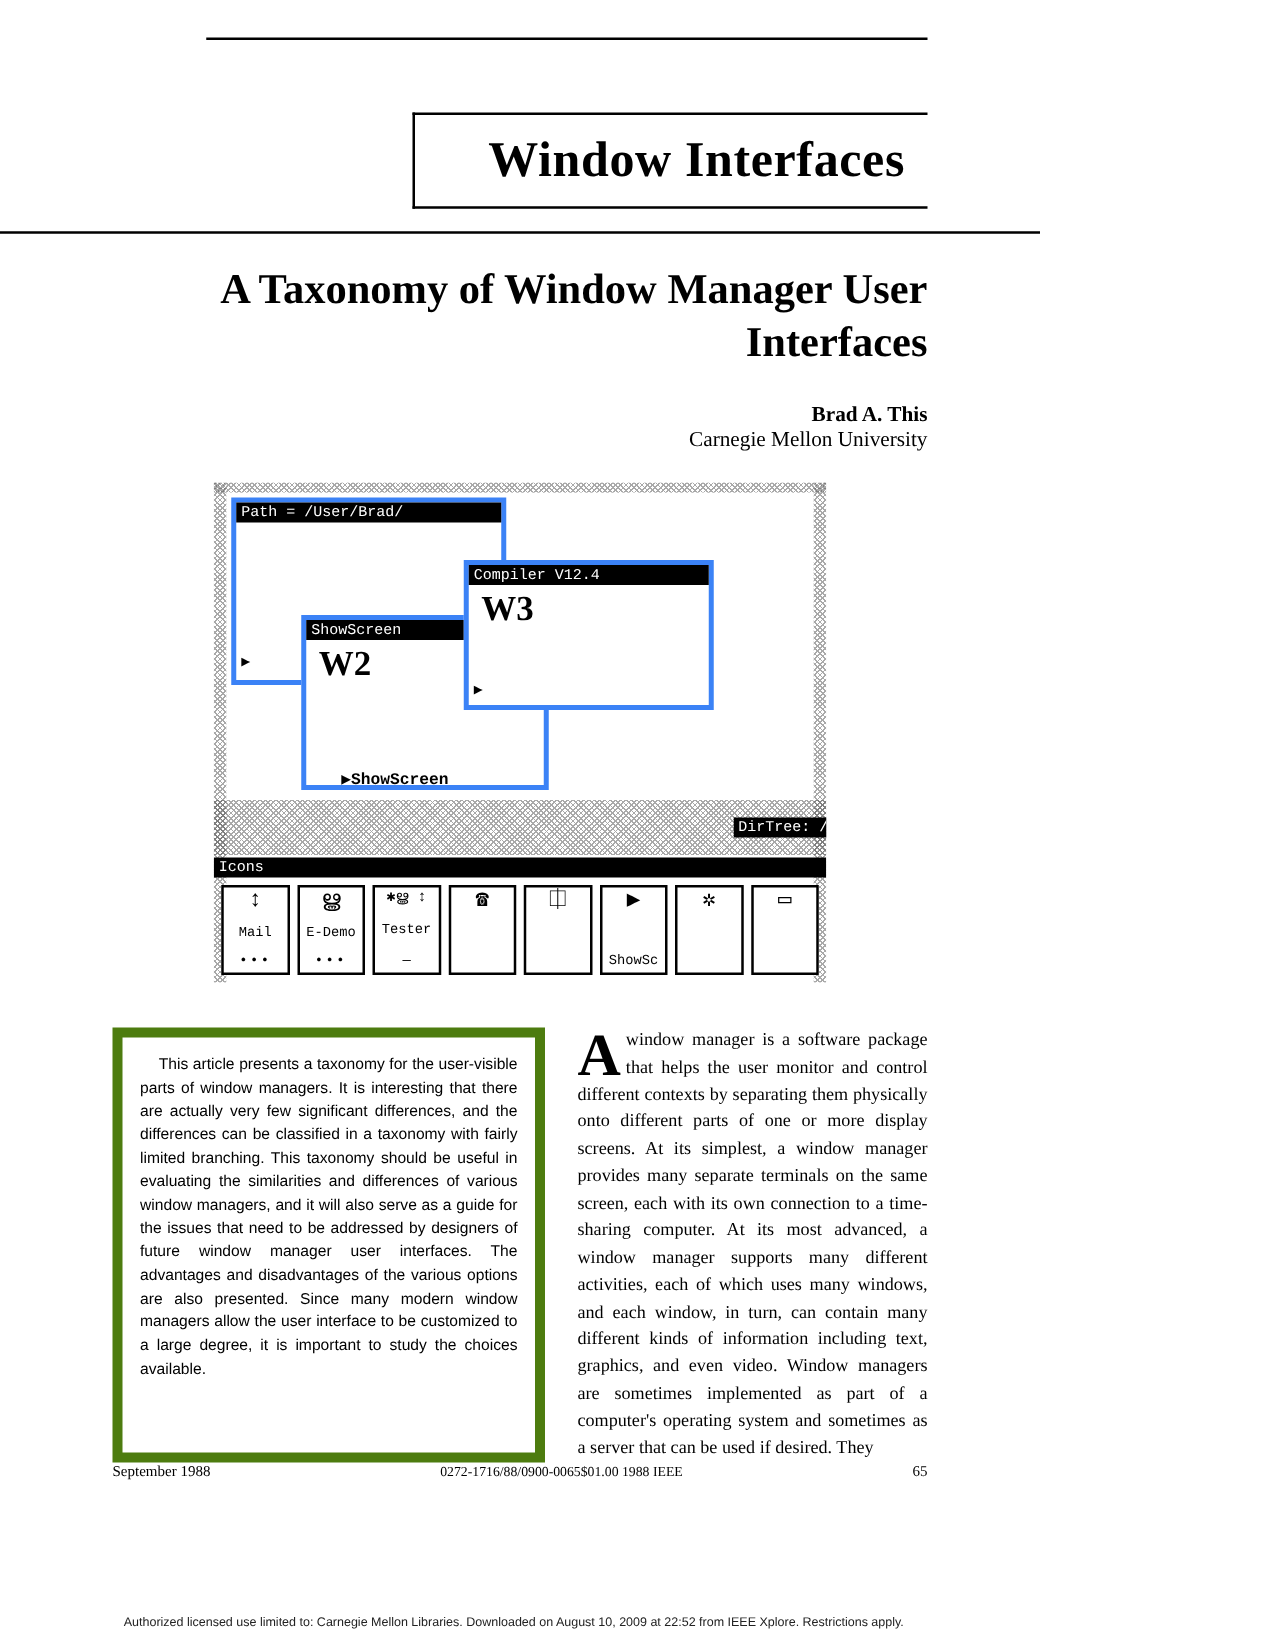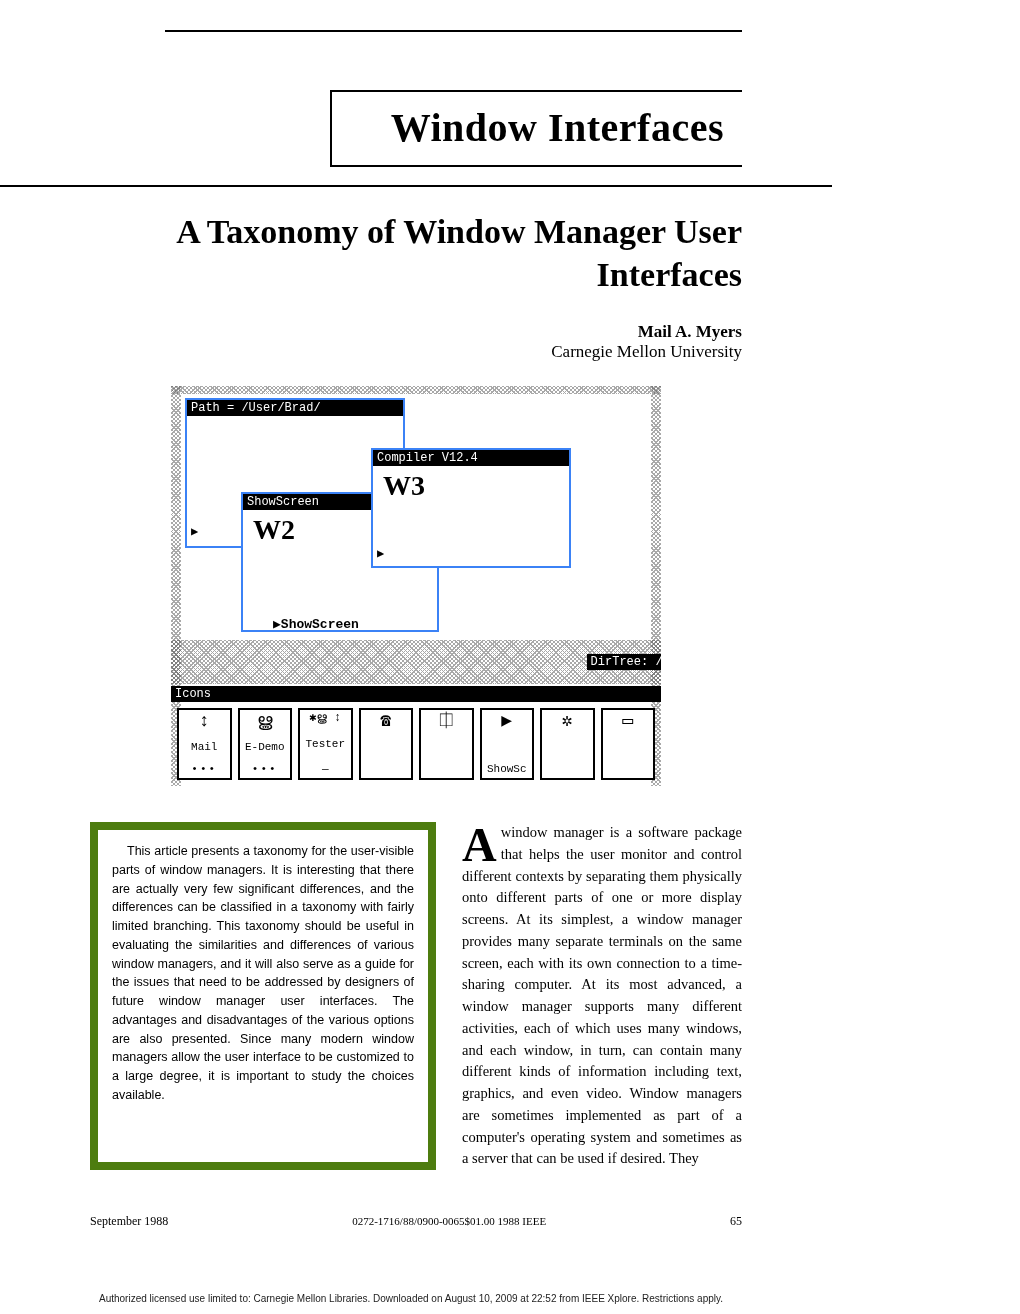--- a/index.html
+++ b/index.html
@@ -17,60 +17,60 @@
     .figure-wrap { width: 490px; margin: 0 auto 36px auto; }
     .figure { width: 490px; height: 400px; position: relative; overflow: hidden; background: #fff; }
     .noise { position: absolute; background:
       repeating-linear-gradient(45deg, #555 0 1px, transparent 1px 3px),
       repeating-linear-gradient(-45deg, #555 0 1px, transparent 1px 3px);
       opacity: .5; }
     .n-top { left:0; right:0; top:0; height:8px; }
     .n-left { left:0; top:0; bottom:0; width:10px; }
     .n-right { right:0; top:0; bottom:0; width:10px; }
     .n-band { left:0; right:0; top:254px; height:44px; }
-    .win { position:absolute; background:#fff; border:2px solid #3b82f6; }
+    .win { position:absolute; background:#fff; border:4px solid #3b82f6; }
     .titlebar { font-family: Menlo, 'Courier New', monospace; font-size:12px; background:#000; color:#fff; padding:1px 4px; white-space: nowrap; overflow: hidden; }
     .winbody-label { font-family: 'Times New Roman', Times, serif; font-weight:bold; font-size:28px; padding:4px 10px; }
     .arrow { position:absolute; font-size:12px; font-family: monospace; }
     .showscreen-label { position:absolute; font-family:'Courier New', monospace; font-weight:bold; font-size:13px; }
     .icons-bar { position:absolute; left:0; right:0; top:300px; bottom:0; display:flex; flex-direction:column; }
     .icons-title { background:#000; color:#fff; font-family:'Courier New', monospace; font-size:12px; padding:1px 4px; }
     .icons-row { flex:1; display:flex; gap:6px; padding:6px; align-items:stretch; }
     .icon-box { border:2px solid #000; width:56px; background:#fff; display:flex; flex-direction:column; align-items:center; justify-content:space-between; font-family:'Courier New', monospace; font-size:11px; padding:2px 2px 3px 2px; }
     .icon-glyph { font-size:18px; line-height:1; }
     .dots { letter-spacing:2px; }
     .dirtree { position:absolute; right:-20px; top:268px; background:#000; color:#fff; font-family:'Courier New', monospace; font-size:12px; padding:1px 4px; }
 
     
     .columns { display:flex; gap:26px; }
     .abstract-box { width: 346px; border:8px solid #4d7c0f; padding:12px 14px; font-family: Helvetica, Arial, sans-serif; font-size:12.5px; line-height:1.5; text-align: justify; }
     .abstract-box p { text-indent: 1.2em; }
     .body-col { flex:1; font-family: 'Times New Roman', Times, serif; font-size:14.5px; line-height:1.5; text-align: justify; position:relative; }
     .dropcap { float:left; font-size:48px; font-weight:bold; line-height:0.8; padding-right:4px; padding-top:4px; font-family:'Times New Roman', Times, serif; }
 
-    .footer { display:flex; justify-content:space-between; font-family:'Times New Roman', Times, serif; font-size:12px; margin-top:44px; align-items:baseline; }
+    .footer { display:flex; justify-content:space-between; font-family:'Times New Roman', Times, serif; font-size:12px; align-items:baseline; }
     .footer .mid { font-size:11px; }
 
     .license { position:absolute; left:0; right:10px; bottom:10px; text-align:center; font-family: Helvetica, Arial, sans-serif; font-size:10px; color:#222; }
   </style>
 </head>
 <body>
 
 <div class="page">
   <div class="hr-top"></div>
 
   <div class="series-box">
     <div class="series-title">Window Interfaces</div>
   </div>
   <div class="hr-under"></div>
 
   <h1 class="article-title">A Taxonomy of Window Manager User Interfaces</h1>
 
   <div class="authors">
-    <div>Mail A. Myers</div>
+    <div>Brad A. This</div>
     <div>Carnegie Mellon University</div>
   </div>
 
   <div class="figure-wrap">
     <div class="figure">
       <div class="noise n-top"></div>
       <div class="noise n-left"></div>
       <div class="noise n-right"></div>
       <div class="noise n-band"></div>
 

